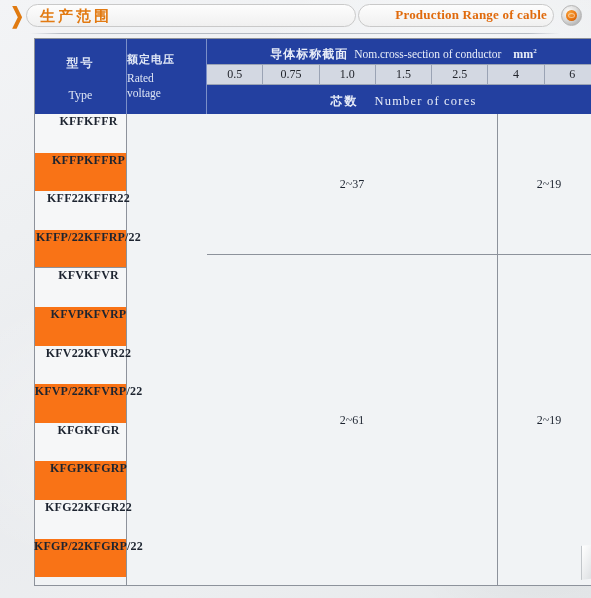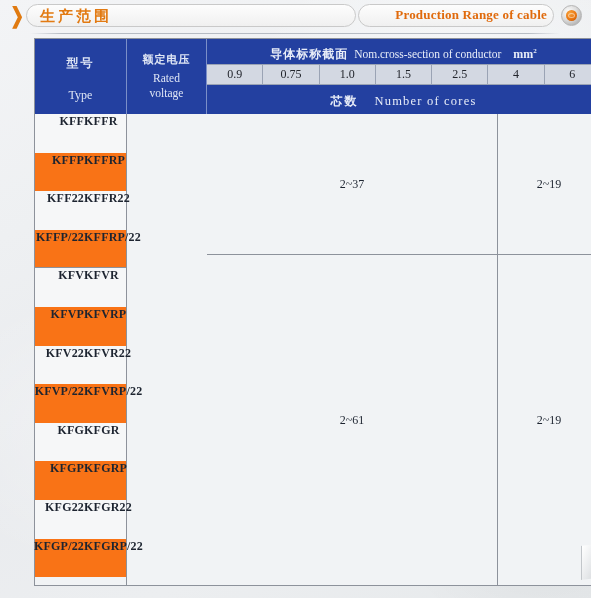--- a/index.html
+++ b/index.html
@@ -101,21 +101,21 @@
     position:absolute;left:0;top:0;width:92px;height:75px;
     border-right:1px solid #7b8fc8;box-sizing:border-box;
     color:#dfe6f5;text-align:center;
   }
   .th-type .cn{font-family:"DejaVu Sans", sans-serif;font-size:12px;font-weight:bold;letter-spacing:2px;margin-top:16px;}
   .th-type .en{font-family:"Liberation Serif", serif;font-size:12px;margin-top:16px;}
 
   .th-volt{
     position:absolute;left:92px;top:0;width:80px;height:75px;
     border-right:1px solid #7b8fc8;box-sizing:border-box;
-    color:#dfe6f5;text-align:center;
+    color:#dfe6f5;text-align:left;
   }
   .th-volt .cn{font-family:"DejaVu Sans", sans-serif;font-size:11px;font-weight:bold;letter-spacing:1px;margin-top:13px;}
   .th-volt .en{font-family:"Liberation Serif", serif;font-size:11.5px;line-height:15px;margin-top:4px;}
 
   .th-sec{
     position:absolute;left:172px;top:0;right:0;height:75px;
     box-sizing:border-box;
   }
   .th-sec-title{
     position:absolute;left:0;top:0;width:100%;height:25px;
@@ -250,21 +250,21 @@
       <div class="en">Rated</div>
       <div class="en" style="margin-top:0">voltage</div>
     </div>
 
     <div class="th-sec">
       <div class="th-sec-title">
         <span class="cn">导体标称截面</span><span class="en">Nom.cross-section of conductor</span><span class="unit"><span>mm</span><sup>2</sup></span>
       </div>
 
       <div class="sizes">
-        <div>0.9</div>
+        <div>0.5</div>
         <div>0.75</div>
         <div>1.0</div>
         <div>1.5</div>
         <div>2.5</div>
         <div>4</div>
         <div>6</div>
       </div>
 
       <div class="th-cores">
         <span class="cn">芯数</span><span class="en">Number of cores</span>

